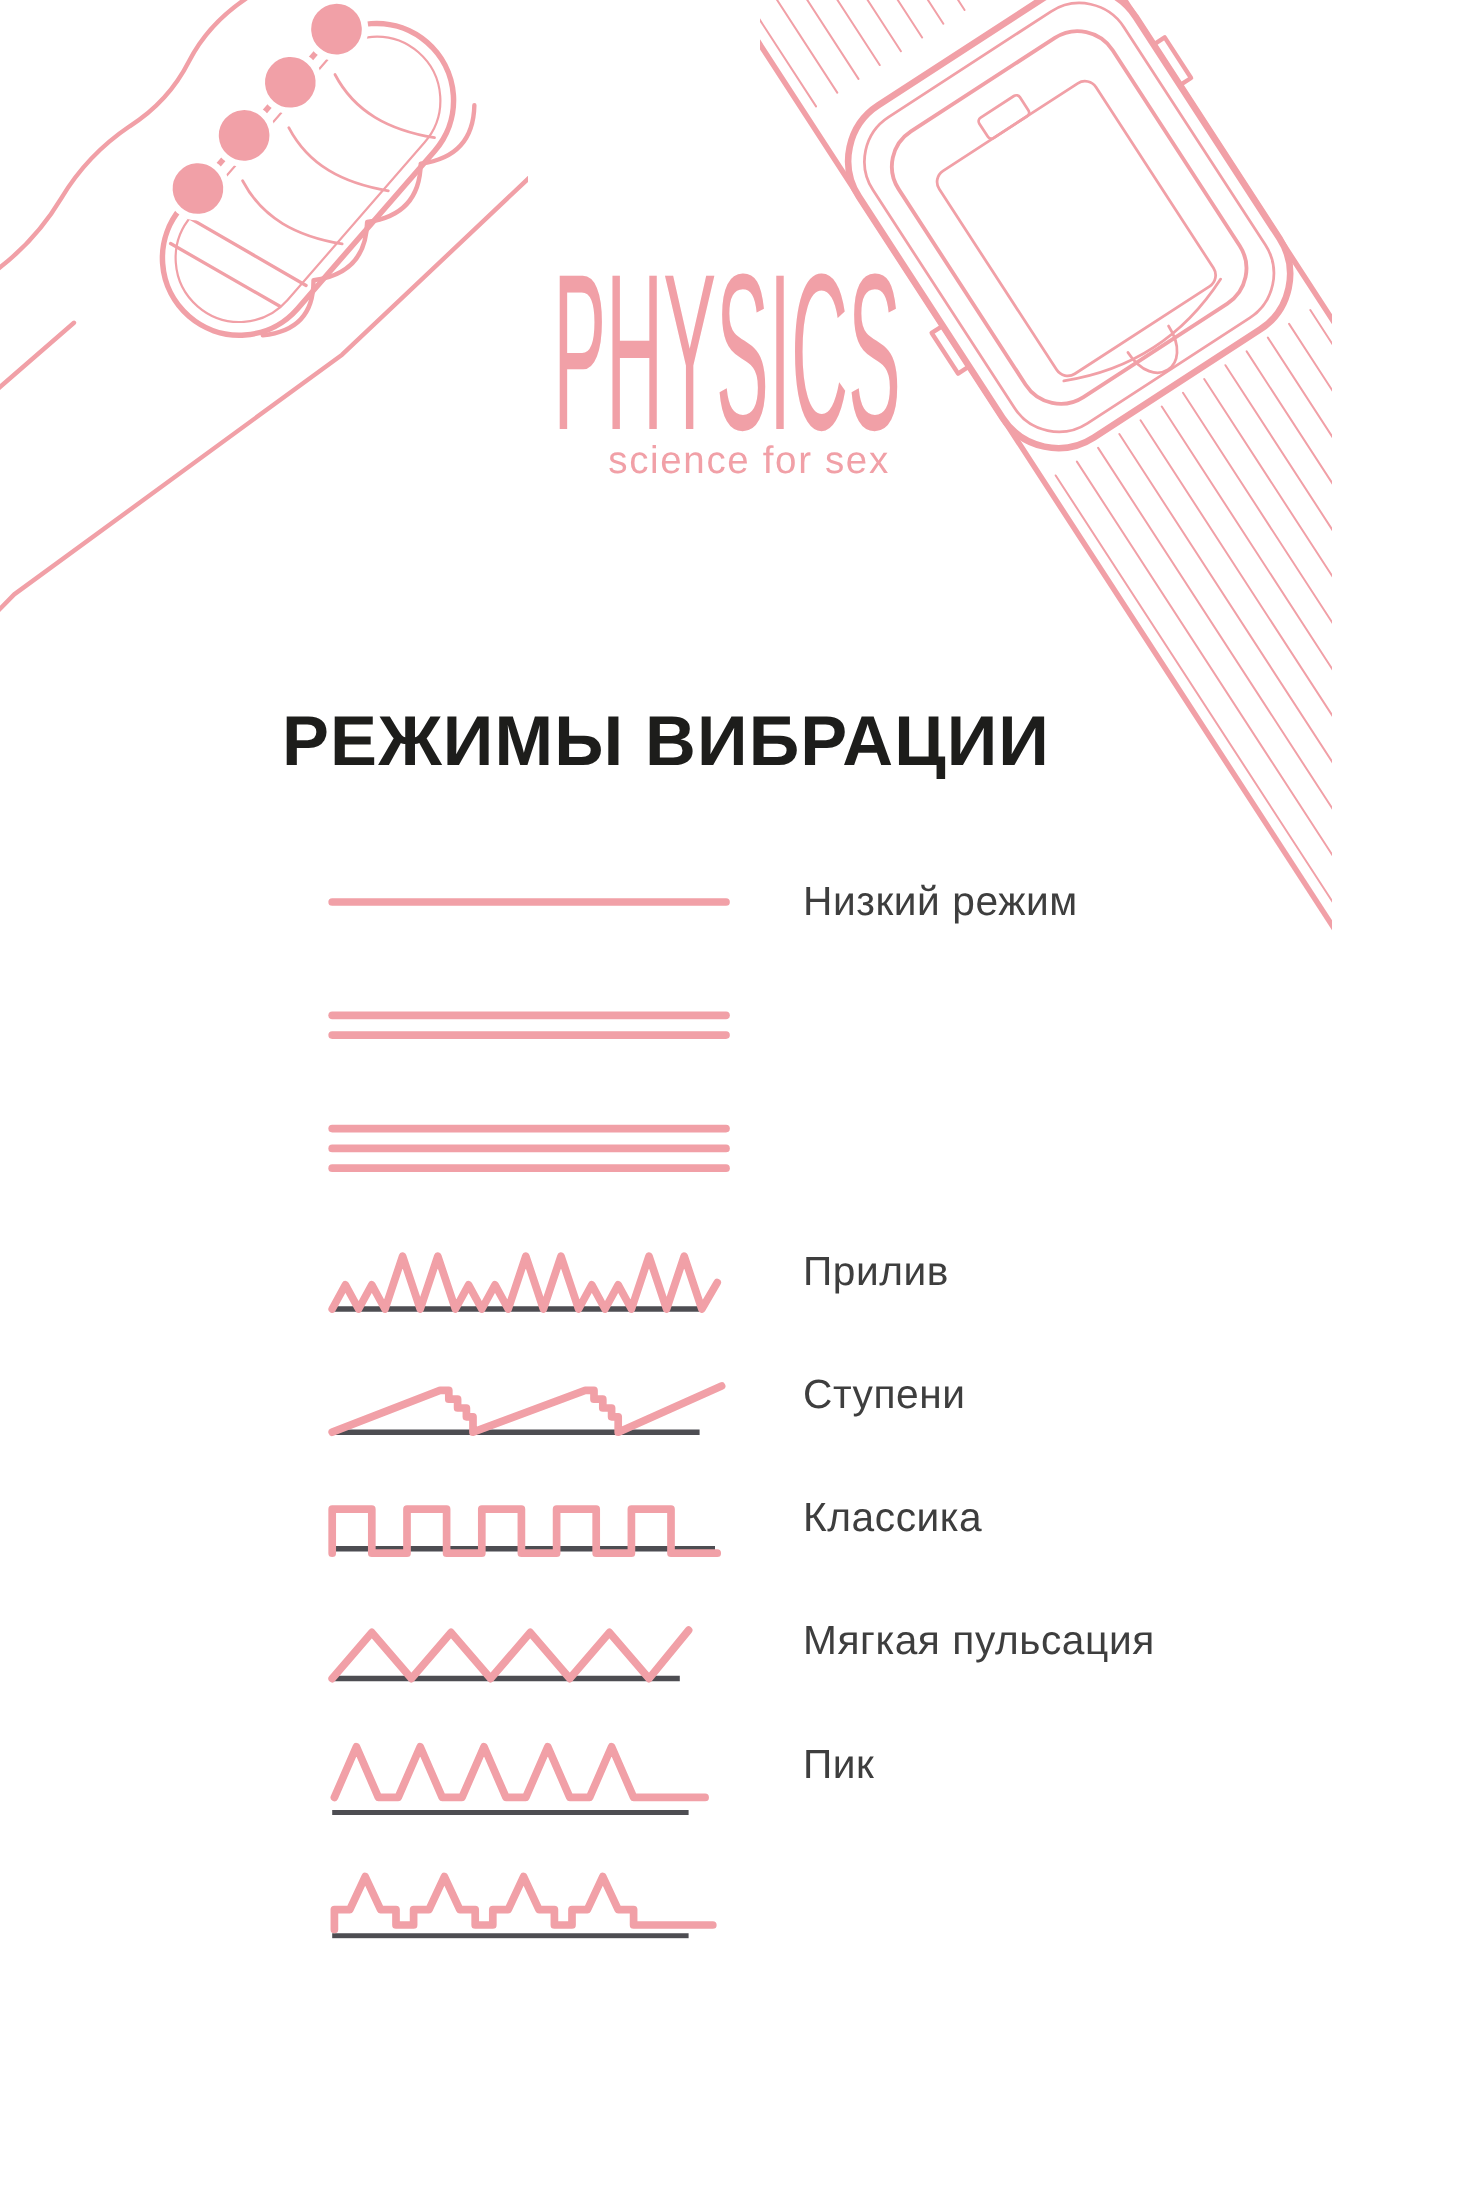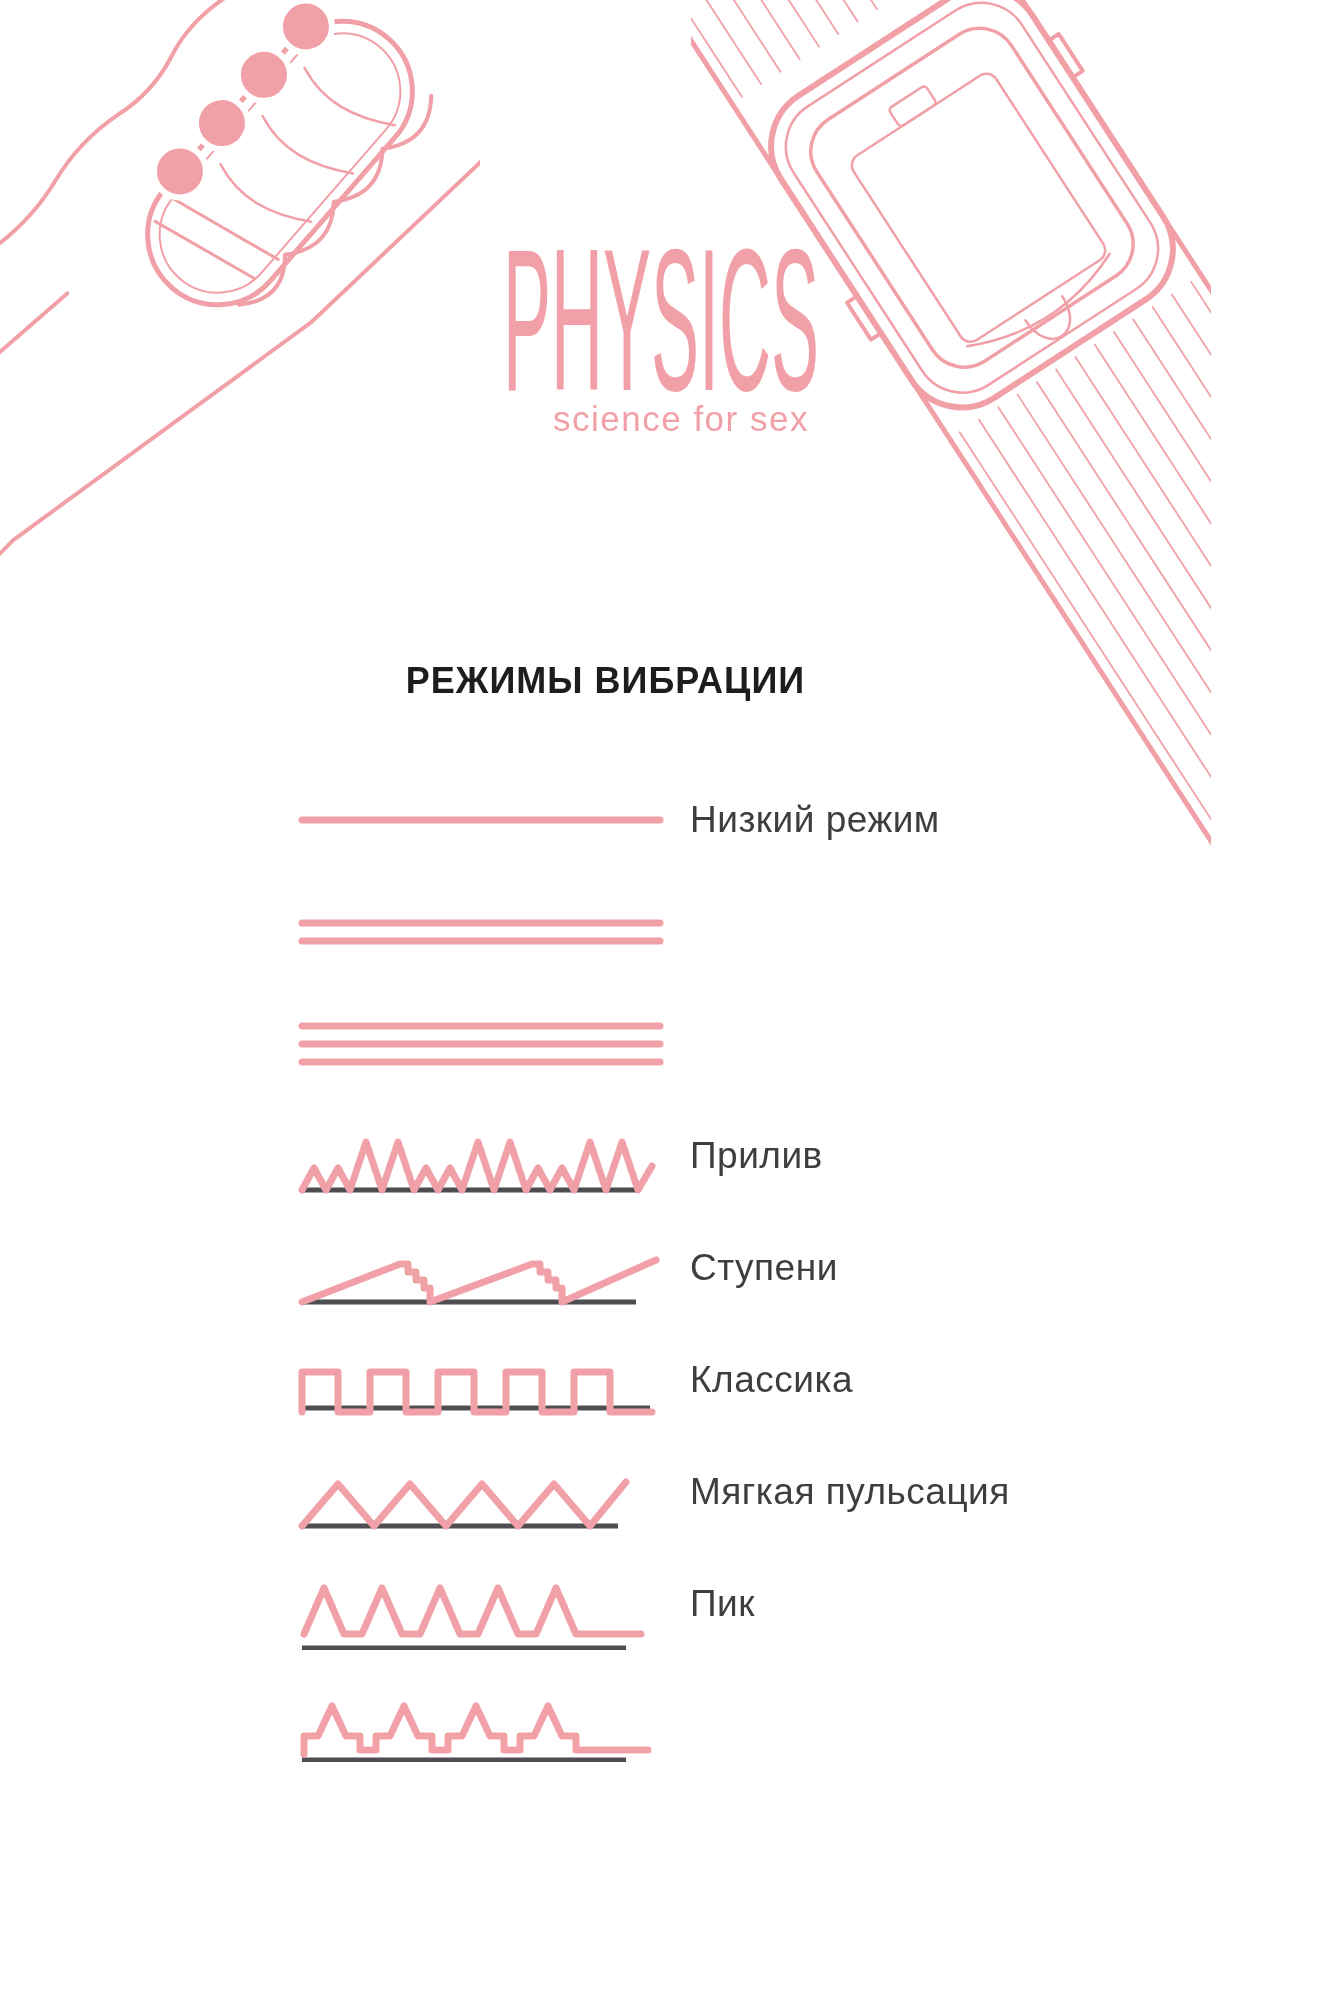--- a/index.html
+++ b/index.html
@@ -11,30 +11,30 @@
   .art-right{right:0;top:0;}
   .art .ln{stroke:currentColor;fill:none;stroke-linecap:round;stroke-linejoin:round;}
   .art .fillw{stroke:currentColor;fill:#fff;stroke-linejoin:round;}
   .art .bump{fill:var(--accent-pink,#F1A0A7);stroke:#fff;}
   
   .logo-svg{position:absolute;left:495px;top:240px;}
   .logo-text{fill:var(--accent-pink,#F1A0A7);font-family:"Liberation Sans",sans-serif;font-weight:normal;}
   .tagline{position:absolute;left:553px;top:399px;font-size:35px;letter-spacing:1.5px;
            color:var(--accent-pink,#F1A0A7);}
   
-  .title{position:absolute;top:660px;left:0;width:100%;margin:0;text-align:center;
-         font-size:36px;font-weight:bold;letter-spacing:1px;color:var(--title-color,#1D1D1B);}
+  .title{position:absolute;top:636px;left:0;width:100%;margin:0;text-align:center;
+         font-size:64px;font-weight:bold;letter-spacing:1px;color:var(--title-color,#1D1D1B);}
   
   .modes{position:absolute;left:296px;top:764px;}
   .mode-row{height:112px;display:flex;align-items:center;}
   .mode-icon{width:370px;height:92px;flex:0 0 auto;}
   .mode-icon .pink{stroke:var(--accent-pink,#F1A0A7);stroke-width:7;fill:none;
                    stroke-linecap:round;stroke-linejoin:round;}
   .mode-icon .dark{stroke:var(--baseline-gray,#4D4D52);stroke-width:5;fill:none;}
-  .mode-label{margin-left:24px;font-size:37px;letter-spacing:.5px;white-space:nowrap;
+  .mode-label{margin-left:64px;font-size:37px;letter-spacing:.5px;white-space:nowrap;
               color:var(--label-color,#3E3E3E);}
 </style>
 </head>
 <body>
 
 <div class="page">
 
   <svg class="art art-left" width="480" height="840" viewBox="0 0 480 840">
     <g transform="translate(280,163) rotate(41)">
       <path class="ln" stroke-width="4" d="M-148,-95 q-14,45 -4,85 q10,40 -2,80 q-12,45 -4,90 q8,45 -2,90 q-10,45 -4,160 L-166,820"></path>

